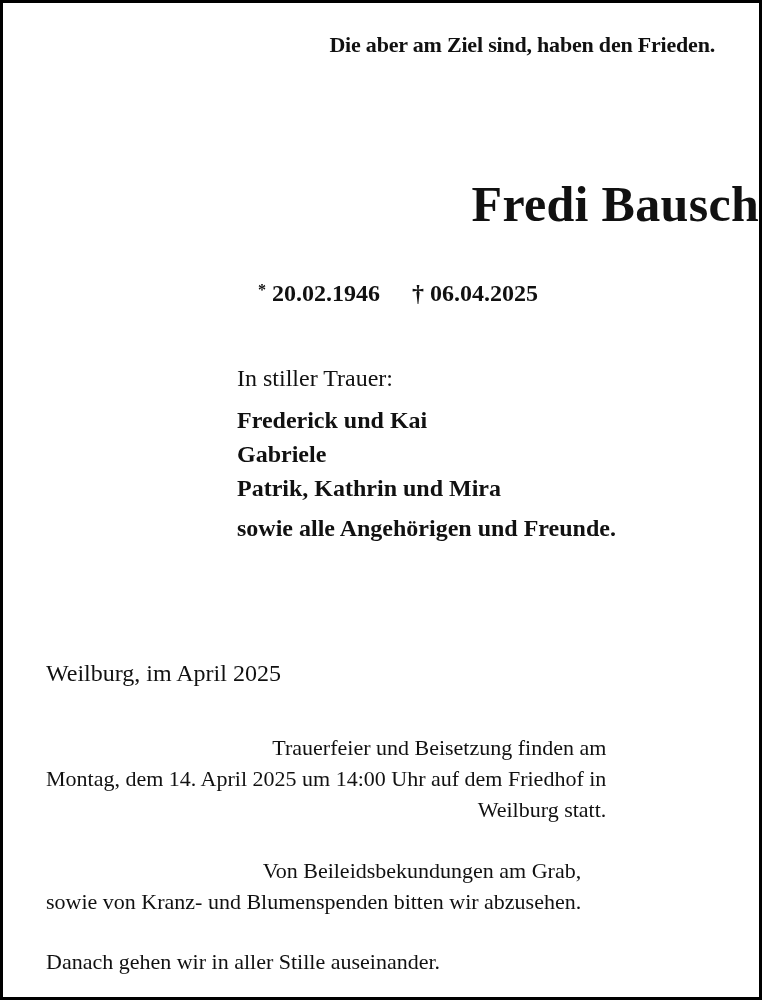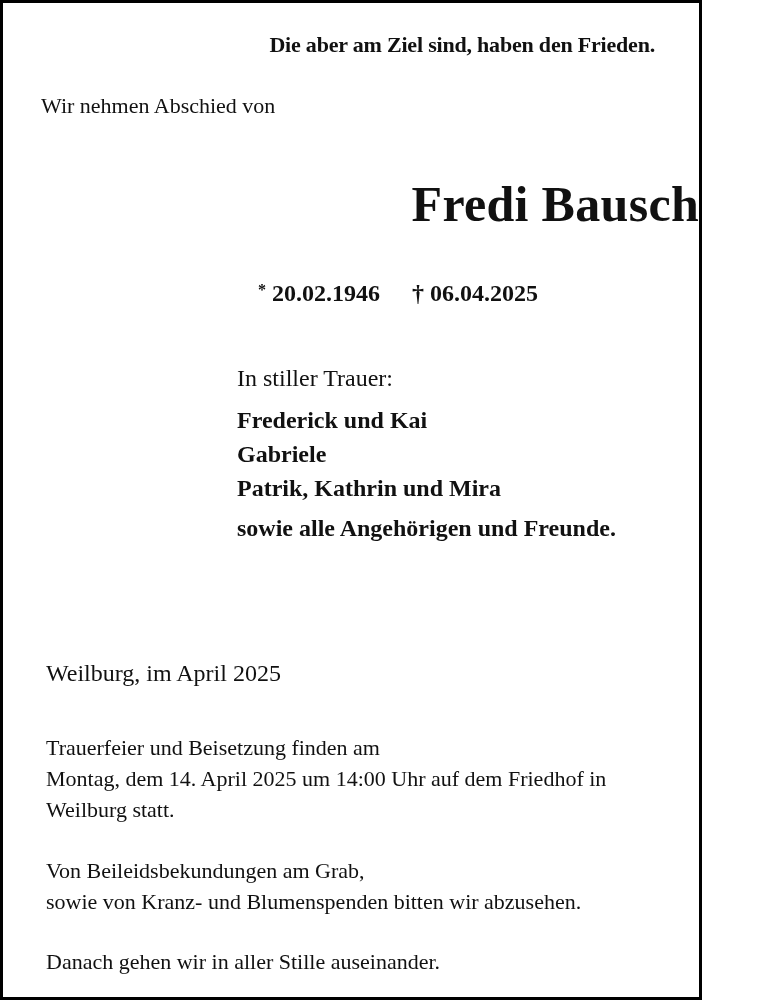--- a/index.html
+++ b/index.html
@@ -1,47 +1,46 @@
 <!DOCTYPE html>
 <html><head>
   <meta charset="utf-8">
   <style>
     html, body { margin: 0; padding: 0; background: #ffffff; }
     body { width: 762px; height: 1000px; position: relative; overflow: hidden; }
     .frame {
       position: absolute; left: 0; top: 0;
-      width: 702px; height: 1000px;
+      width: 762px; height: 1000px;
       box-sizing: border-box;
       border: 3px solid #000000;
       background: #ffffff;
       font-family: "Liberation Serif", "DejaVu Serif", serif;
       color: #111111;
     }
     .abs { position: absolute; white-space: nowrap; }
     .motto { right: 44px; top: 29px; font-size: 22px; font-weight: bold; letter-spacing: -0.2px; }
     .intro { left: 38px; top: 90px; font-size: 22px; }
     .name { left: 0; right: 0; top: 172px; text-align: right; font-size: 50px; font-weight: bold; letter-spacing: 0.3px; }
     .dates { top: 277px; font-size: 24px; font-weight: bold; }
     .birth { left: 207px; margin-left: 48px; }
     .death { left: 409px; }
     .mourn { left: 234px; top: 362px; font-size: 24px; }
     .mourners { left: 234px; top: 400px; font-size: 24px; font-weight: bold; line-height: 34px; }
     .relatives { left: 234px; top: 512px; font-size: 24px; font-weight: bold; }
     .place { left: 43px; top: 657px; font-size: 24px; }
-    .para { left: 43px; font-size: 22px; line-height: 31px; }
+    .para { left: 43px; font-size: 22px; line-height: 31px; text-align: right; }
     .p1 { top: 729px; }
     .p2 { top: 852px; }
     .p3 { top: 943px; }
   </style>
 </head>
 <body>
 
 <div class="frame">
   <div class="abs motto">Die aber am Ziel sind, haben den Frieden.</div>
-  <div class="abs intro">Wir nehmen Abschied von</div>
   <div class="abs name">Fredi Bausch</div>
 
   <div class="abs dates birth">
     <span style="font-size:16px;vertical-align:6px;">*</span>
     <span>20.02.1946</span>
   </div>
   <div class="abs dates death">
     <span>†</span>
     <span>06.04.2025</span>
   </div>

